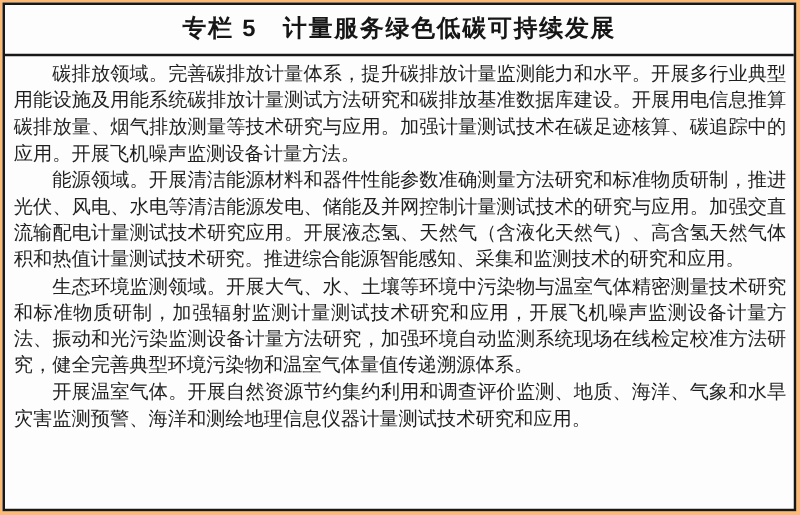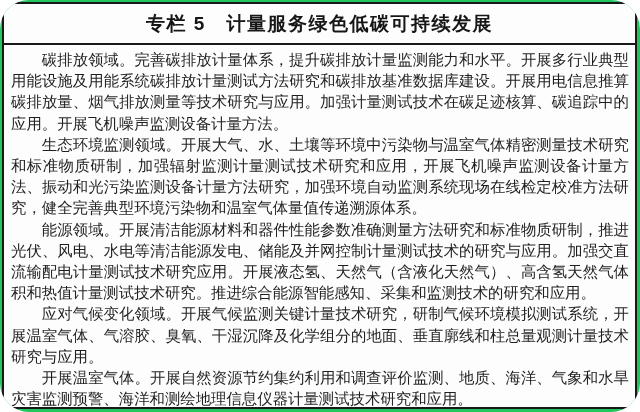--- a/index.html
+++ b/index.html
@@ -6,25 +6,24 @@
     margin: 0;
     padding: 0;
     background: #ffffff;
   }
   .page {
     position: relative;
     width: 640px;
     height: 412px;
     box-sizing: border-box;
     padding: 2px 3px 3px 2px;
-    background: #22c55e;
+    background: #fdba74;
     font-family: "Liberation Serif", serif;
     color: #1c1c1c;
     overflow: hidden;
-    border-radius: 29px;
   }
   .panel {
     box-sizing: border-box;
     height: 100%;
     border: 2px solid #181818;
     display: flex;
     flex-direction: column;
     background: #fdfdfd;
   }
   .panel-title {
@@ -58,19 +57,18 @@
   }
 </style>
 </head>
 <body>
 
 <div class="page">
   <div class="panel">
     <div class="panel-title">专栏 5　计量服务绿色低碳可持续发展</div>
     <div class="panel-body">
       <p><span class="lead">碳排放领域。</span><span>完善碳排放计量体系，提升碳排放计量监测能力和水平。开展多行业典型用能设施及用能系统碳排放计量测试方法研究和碳排放基准数据库建设。开展用电信息推算碳排放量、烟气排放测量等技术研究与应用。加强计量测试技术在碳足迹核算、碳追踪中的应用。开展飞机噪声监测设备计量方法。</span></p>
+      <p><span class="lead">能源领域。</span><span>开展清洁能源材料和器件性能参数准确测量方法研究和标准物质研制，推进光伏、风电、水电等清洁能源发电、储能及并网控制计量测试技术的研究与应用。加强交直流输配电计量测试技术研究应用。开展液态氢、天然气（含液化天然气）、高含氢天然气体积和热值计量测试技术研究。推进综合能源智能感知、采集和监测技术的研究和应用。</span></p>
       <p><span class="lead">生态环境监测领域。</span><span>开展大气、水、土壤等环境中污染物与温室气体精密测量技术研究和标准物质研制，加强辐射监测计量测试技术研究和应用，开展飞机噪声监测设备计量方法、振动和光污染监测设备计量方法研究，加强环境自动监测系统现场在线检定校准方法研究，健全完善典型环境污染物和温室气体量值传递溯源体系。</span></p>
-      <p><span class="lead">能源领域。</span><span>开展清洁能源材料和器件性能参数准确测量方法研究和标准物质研制，推进光伏、风电、水电等清洁能源发电、储能及并网控制计量测试技术的研究与应用。加强交直流输配电计量测试技术研究应用。开展液态氢、天然气（含液化天然气）、高含氢天然气体积和热值计量测试技术研究。推进综合能源智能感知、采集和监测技术的研究和应用。</span></p>
-      <p><span class="lead">应对气候变化领域。</span><span>开展气候监测关键计量技术研究，研制气候环境模拟测试系统，开展温室气体、气溶胶、臭氧、干湿沉降及化学组分的地面、垂直廓线和柱总量观测计量技术研究与应用。</span></p>
       <p><span class="lead">开展温室气体。</span><span>开展自然资源节约集约利用和调查评价监测、地质、海洋、气象和水旱灾害监测预警、海洋和测绘地理信息仪器计量测试技术研究和应用。</span></p>
     </div>
   </div>
 </div>
 
 </body></html>

